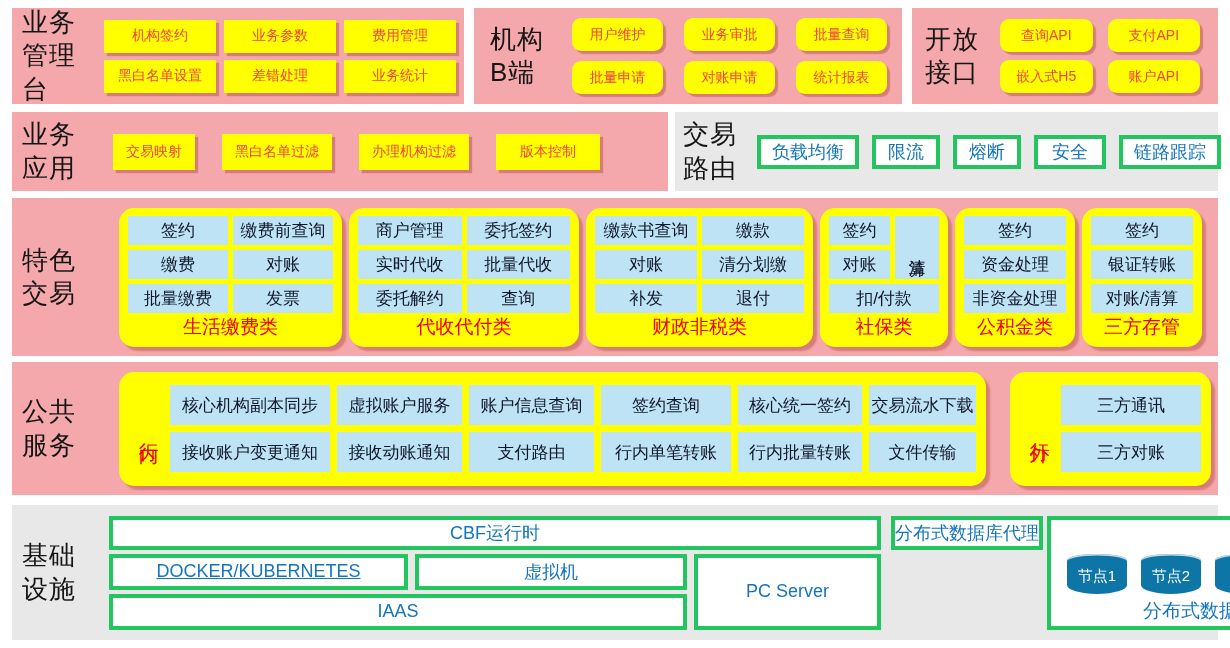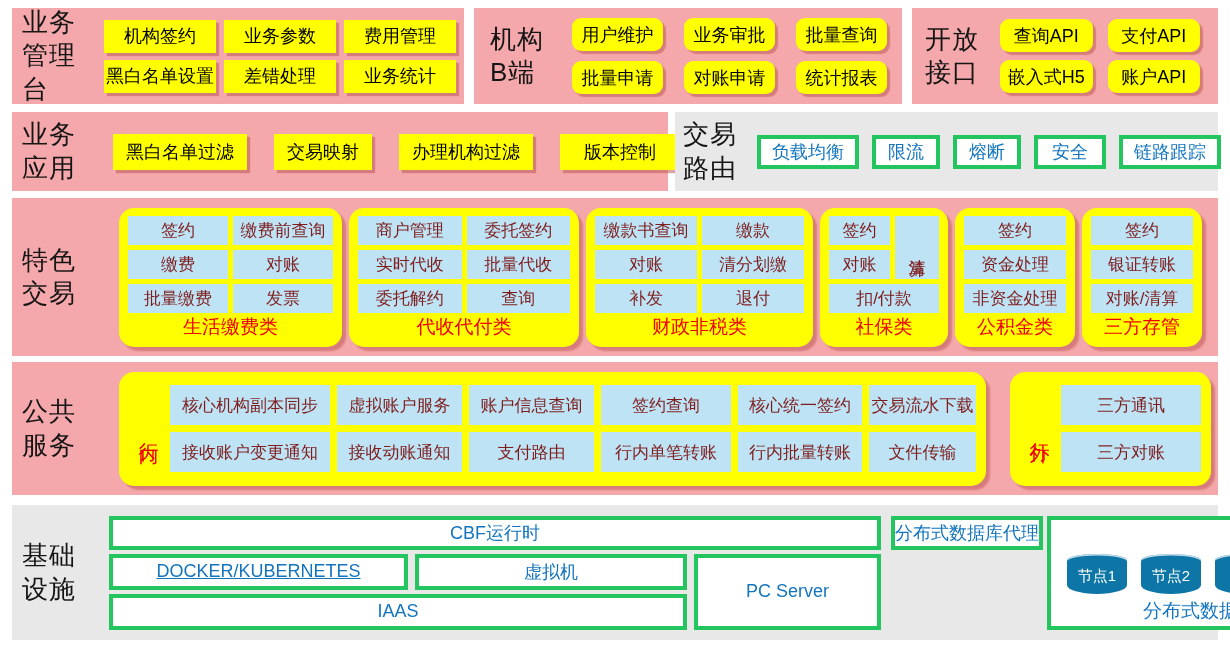--- a/index.html
+++ b/index.html
@@ -13,29 +13,29 @@
   .gray { background:#E9E8E8; }
   .panel { display:flex; align-items:center; }
 
   .sec-title {
     flex-shrink:0; width:58px; margin-left:10px; font-size:26px; color:#151515;
     line-height:1.28; word-break:break-all; letter-spacing:1px;
   }
 
   
   .ybox {
-    background:#FFFF00; color:#000000; font-size:18px;
+    background:#FFFF00; color:#ef4444; font-size:14px;
     display:flex; align-items:center; justify-content:center;
     box-shadow:3px 3px 1px rgba(190,88,88,.55); white-space:nowrap;
   }
   .rounded { border-radius:9px; }
 
   
   .bbox {
-    background:#BEE3F4; color:#7f1d1d; font-size:17px;
+    background:#BEE3F4; color:#0f172a; font-size:17px;
     display:flex; align-items:center; justify-content:center; white-space:nowrap;
   }
 
   
   .wbox {
     background:#ffffff; border:4px solid #22c55e; color:#1375BE; font-size:18px;
     display:flex; align-items:center; justify-content:center; white-space:nowrap;
   }
 
   
@@ -132,22 +132,22 @@
         <div class="ybox rounded">嵌入式H5</div>
         <div class="ybox rounded">账户API</div>
       </div>
     </section>
   </div>
 
   <div class="row r2">
     <section class="panel pink" style="width:656px;">
       <div class="sec-title">业务应用</div>
       <div style="display:flex; gap:27px; margin-left:33px;">
+        <div class="ybox" style="height:36px; padding:0 13px;">交易映射</div>
         <div class="ybox" style="height:36px; padding:0 13px;">黑白名单过滤</div>
-        <div class="ybox" style="height:36px; padding:0 13px;">交易映射</div>
         <div class="ybox" style="height:36px; padding:0 13px;">办理机构过滤</div>
         <div class="ybox" style="height:36px; padding:11px 24px;">版本控制</div>
       </div>
     </section>
     <section class="panel gray" style="width:543px;">
       <div class="sec-title" style="margin-left:8px;">交易路由</div>
       <div style="display:flex; gap:13px; margin-left:16px;">
         <div class="wbox" style="height:34px; padding:0 11px;">负载均衡</div>
         <div class="wbox" style="height:34px; padding:0 12px;">限流</div>
         <div class="wbox" style="height:34px; padding:0 12px;">熔断</div>

